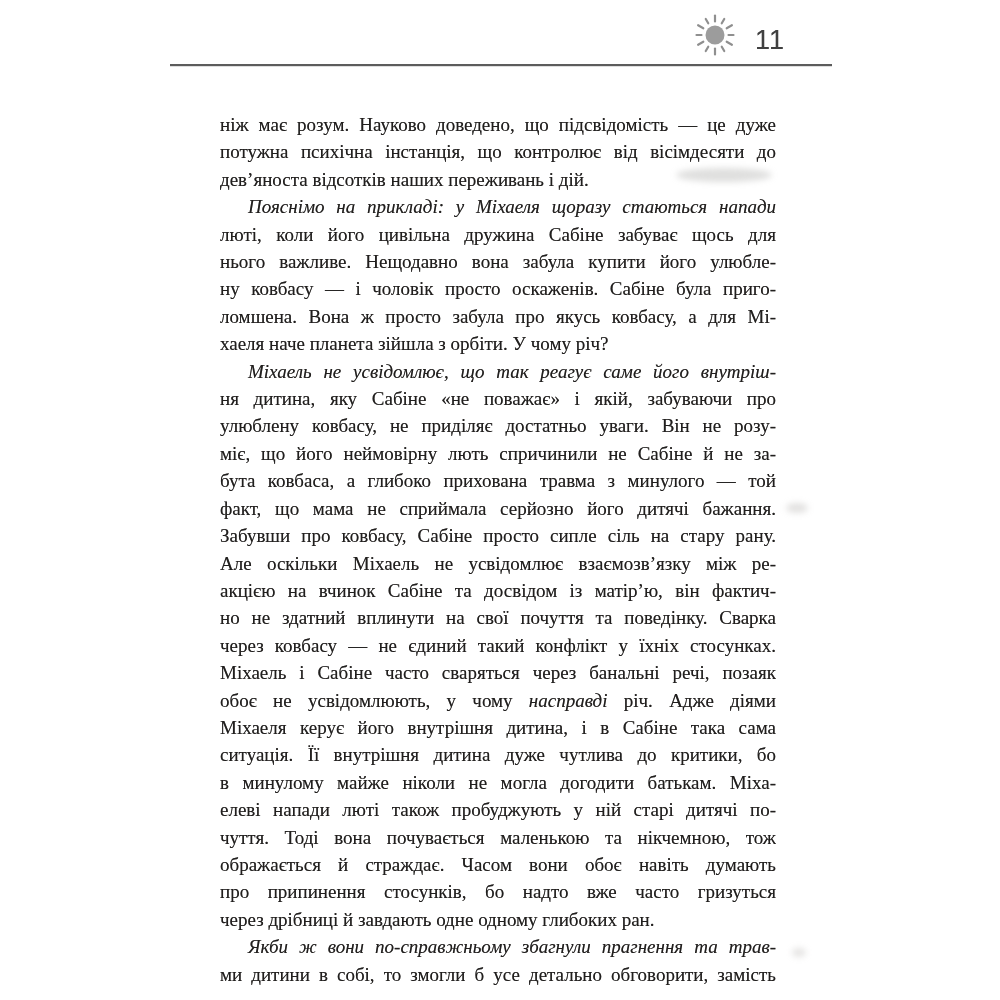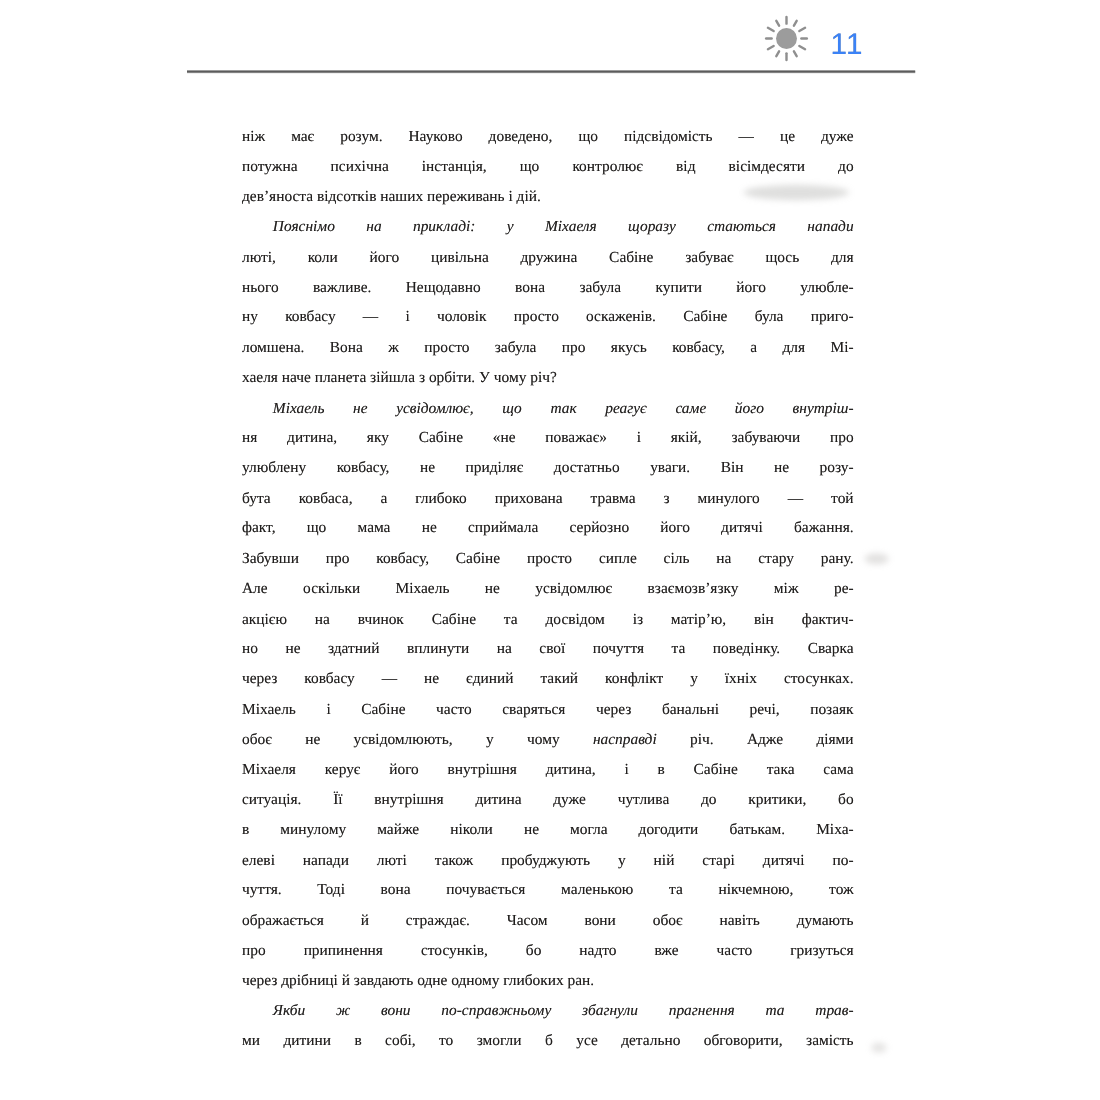--- a/index.html
+++ b/index.html
@@ -30,41 +30,41 @@
     width: 46px;
     height: 46px;
   }
   .page-number {
     position: absolute;
     left: 755px;
     top: 28px;
     font-family: "Liberation Sans", sans-serif;
     font-size: 27px;
     line-height: 25px;
-    color: #3b82f6;
+    color: #404040;
     letter-spacing: 1px;
     text-shadow: 0 0 0.6px rgba(40,40,40,0.5);
   }
   .header-rule {
     position: absolute;
     left: 170px;
     top: 64px;
     width: 662px;
     height: 2px;
     background: #5c5c5c;
     box-shadow: 0 0.5px 0.5px rgba(90,90,90,0.4);
   }
 
   
   .text-block {
     position: absolute;
     left: 220px;
     top: 111px;
     width: 556px;
-    font-size: 14px;
+    font-size: 19px;
     line-height: 27.4px;
     color: #211f1e;
     text-shadow: 0 0 0.5px rgba(25,23,22,0.55);
   }
   .line {
     text-align: justify;
     text-align-last: justify;
     white-space: nowrap;
   }
   .line.para-end {
@@ -134,20 +134,21 @@
       <div class="line para-end"><span>дев’яноста відсотків наших переживань і дій.</span></div>
       <div class="line indent"><span>Пояснімо на прикладі: у Міхаеля щоразу стаються напади</span></div>
       <div class="line"><span>люті, коли його цивільна дружина Сабіне забуває щось для</span></div>
       <div class="line"><span>нього важливе. Нещодавно вона забула купити його улюбле-</span></div>
       <div class="line"><span>ну ковбасу — і чоловік просто оскаженів. Сабіне була приго-</span></div>
       <div class="line"><span>ломшена. Вона ж просто забула про якусь ковбасу, а для Мі-</span></div>
       <div class="line para-end"><span>хаеля наче планета зійшла з орбіти. У чому річ?</span></div>
       <div class="line indent"><span>Міхаель не усвідомлює, що так реагує саме його внутріш-</span></div>
       <div class="line"><span>ня дитина, яку Сабіне «не поважає» і якій, забуваючи про</span></div>
       <div class="line"><span>улюблену ковбасу, не приділяє достатньо уваги. Він не розу-</span></div>
+      <div class="line"><span>міє, що його неймовірну лють спричинили не Сабіне й не за-</span></div>
       <div class="line"><span>бута ковбаса, а глибоко прихована травма з минулого — той</span></div>
       <div class="line"><span>факт, що мама не сприймала серйозно його дитячі бажання.</span></div>
       <div class="line"><span>Забувши про ковбасу, Сабіне просто сипле сіль на стару рану.</span></div>
       <div class="line"><span>Але оскільки Міхаель не усвідомлює взаємозв’язку між ре-</span></div>
       <div class="line"><span>акцією на вчинок Сабіне та досвідом із матір’ю, він фактич-</span></div>
       <div class="line"><span>но не здатний вплинути на свої почуття та поведінку. Сварка</span></div>
       <div class="line"><span>через ковбасу — не єдиний такий конфлікт у їхніх стосунках.</span></div>
       <div class="line"><span>Міхаель і Сабіне часто сваряться через банальні речі, позаяк</span></div>
       <div class="line"><span>обоє не усвідомлюють, у чому </span><em>насправді</em><span> річ. Адже діями</span></div>
       <div class="line"><span>Міхаеля керує його внутрішня дитина, і в Сабіне така сама</span></div>

